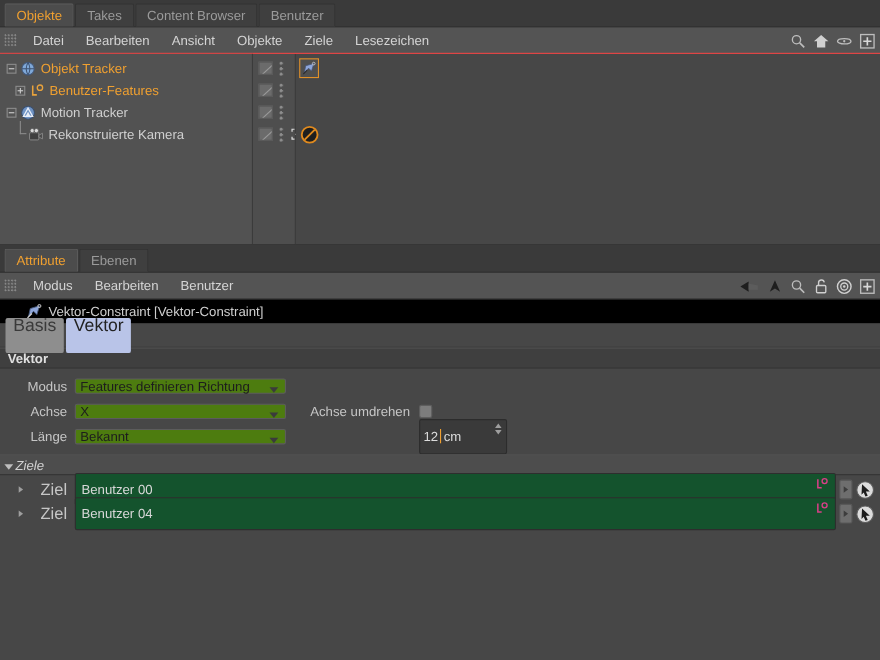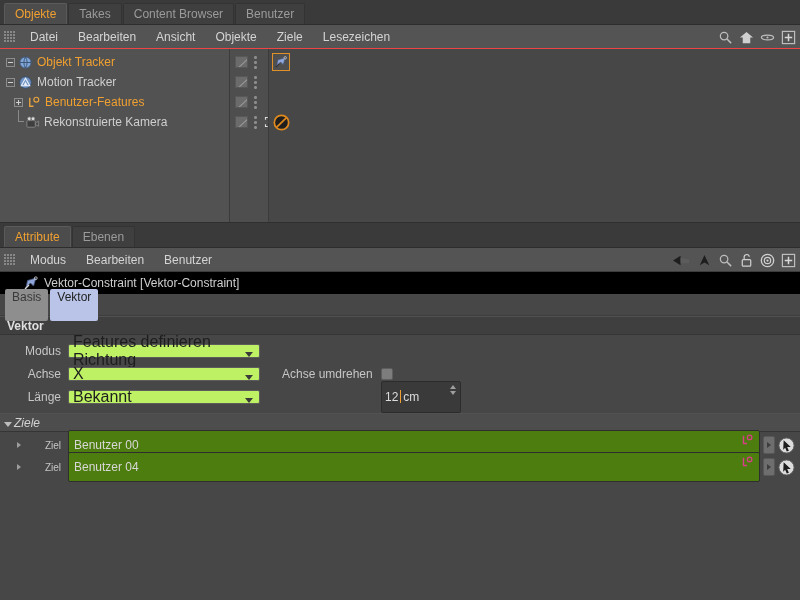--- a/index.html
+++ b/index.html
@@ -149,21 +149,21 @@
     padding-left: 23px; background: #000000; gap: 5px;
     font-size: 12px; color: #cfcfcf;
   }
   #subtabs {
     height: 22px; background: #474747;
     display: flex; align-items: center; padding-left: 5px; gap: 2px;
     border-bottom: 1px solid #3e3e3e;
   }
   .subtab {
     height: 32px; line-height: 16px; padding: 0 7px;
-    font-size: 12px; color: #3a3a3a;
+    font-size: 16px; color: #3a3a3a;
     background: #8e8e8e; border-radius: 2px;
   }
   .subtab.active { background: #b9c4e8; color: #222; }
 
   .grouphdr {
     height: 19px; display: flex; align-items: center;
     background: #3f3f3f; color: #e0e0e0;
     font-weight: bold; font-size: 12px;
     padding-left: 7px;
     border-top: 1px solid #515151;
@@ -178,24 +178,24 @@
     border-bottom: 3.5px solid transparent;
   }
   .tri.down { border-left: 4px solid transparent; border-right: 4px solid transparent; border-top: 5px solid #bdbdbd; border-bottom: none; left: 4px; top: 8px; }
 
   .frow { display: flex; align-items: center; height: 21px; margin-top: 2px; }
   .flabel {
     width: 68px; flex: none; text-align: right;
     padding-right: 7px; font-size: 12px; color: #c6c6c6;
   }
   .dd {
-    height: 14px; background: #bef264;
+    height: 14px; background: #4d7c0f;
     border: 1px solid #5c5c5c; border-radius: 2px;
     display: flex; align-items: center;
-    padding: 0 4px; font-size: 16px; color: #1d1d1d;
+    padding: 0 4px; font-size: 12px; color: #1d1d1d;
     position: relative;
   }
   .dd .ddarrow {
     position: absolute; right: 6px; top: 7px;
     width: 0; height: 0;
     border-left: 4.5px solid transparent;
     border-right: 4.5px solid transparent;
     border-top: 5px solid #3b3b3b;
   }
   .dd.w192 { width: 192px; }
@@ -223,23 +223,23 @@
   .spin i.dn { border-top: 4px solid #9e9e9e; }
 
   .zrow { height: 22px; display: flex; align-items: center; padding-left: 16px; position: relative; }
   .zrow .ztri {
     position: absolute; left: 17px; top: 8px;
     width: 0; height: 0;
     border-left: 4px solid #9e9e9e;
     border-top: 3.5px solid transparent;
     border-bottom: 3.5px solid transparent;
   }
-  .zlabel { width: 52px; flex: none; text-align: right; padding-right: 7px; color: #c6c6c6; font-size: 10px; }
+  .zlabel { width: 52px; flex: none; text-align: right; padding-right: 7px; color: #c6c6c6; font-size: 15px; }
   .linkfield {
-    flex: 1; height: 30px; background: #4d7c0f;
+    flex: 1; height: 30px; background: #14532d;
     border: 1px solid #2e2e2e; border-radius: 2px;
     display: flex; align-items: center; padding-left: 5px;
     font-size: 12px; color: #d8d8d8;
     margin-right: 3px; position: relative;
   }
   .lzero { position: absolute; right: 5px; top: 2px; }
   .mini-arrow {
     width: 12px; height: 18px; flex: none;
     background: #6e6e6e; border: 1px solid #585858; border-radius: 2px;
     display: flex; align-items: center; justify-content: center;
@@ -299,37 +299,37 @@
     <div class="tnode" style="padding-left:6px">
       <span class="expander"></span>
       <svg class="ico" viewBox="0 0 16 16">
         <circle cx="8" cy="8" r="6" fill="#7fa8d8" stroke="#42587a" stroke-width="1"></circle>
         <path d="M2 8 H14" stroke="#3d5272" stroke-width="1"></path>
         <path d="M8 2 Q11.5 8 8 14 Q4.5 8 8 2" fill="none" stroke="#3d5272" stroke-width="1"></path>
       </svg>
       <span class="tlabel sel">Objekt Tracker</span>
     </div>
 
+    <div class="tnode" style="padding-left:14px">
+      <span class="expander plus"></span>
+      <svg class="ico" viewBox="0 0 16 16">
+        <path d="M4 3 V12 H8" fill="none" stroke="#e8a23c" stroke-width="1.5"></path>
+        <circle cx="11" cy="5" r="2.6" fill="none" stroke="#e8a23c" stroke-width="1.3"></circle>
+      </svg>
+      <span class="tlabel sel">Benutzer-Features</span>
+    </div>
+
     <div class="tnode" style="padding-left:6px">
       <span class="expander"></span>
       <svg class="ico" viewBox="0 0 16 16">
         <circle cx="8" cy="8" r="6.2" fill="#6f93c4" stroke="#3a4f6e" stroke-width="1"></circle>
         <path d="M8 3.5 L12.5 11.5 H3.5 Z" fill="none" stroke="#e8eef8" stroke-width="1.2"></path>
         <path d="M8 7 L10.3 11.5 H5.7 Z" fill="#e8eef8"></path>
       </svg>
       <span class="tlabel">Motion Tracker</span>
-    </div>
-
-    <div class="tnode" style="padding-left:14px">
-      <span class="expander plus"></span>
-      <svg class="ico" viewBox="0 0 16 16">
-        <path d="M4 3 V12 H8" fill="none" stroke="#e8a23c" stroke-width="1.5"></path>
-        <circle cx="11" cy="5" r="2.6" fill="none" stroke="#e8a23c" stroke-width="1.3"></circle>
-      </svg>
-      <span class="tlabel sel">Benutzer-Features</span>
     </div>
 
     <div class="tnode" style="padding-left:14px">
       <span class="elbow"></span>
       <svg class="ico" viewBox="0 0 16 16">
         <rect x="2" y="6" width="9" height="7" rx="1" fill="#3e3e3e" stroke="#8d8d8d" stroke-width="0.9"></rect>
         <circle cx="4.6" cy="4" r="2.1" fill="#d8d8d8" stroke="#5a5a5a" stroke-width="0.8"></circle>
         <circle cx="8.6" cy="4" r="2.1" fill="#d8d8d8" stroke="#5a5a5a" stroke-width="0.8"></circle>
         <path d="M11 8.5 L14.5 6.5 V12 L11 10.2 Z" fill="#4a4a4a" stroke="#8d8d8d" stroke-width="0.8"></path>
       </svg>

